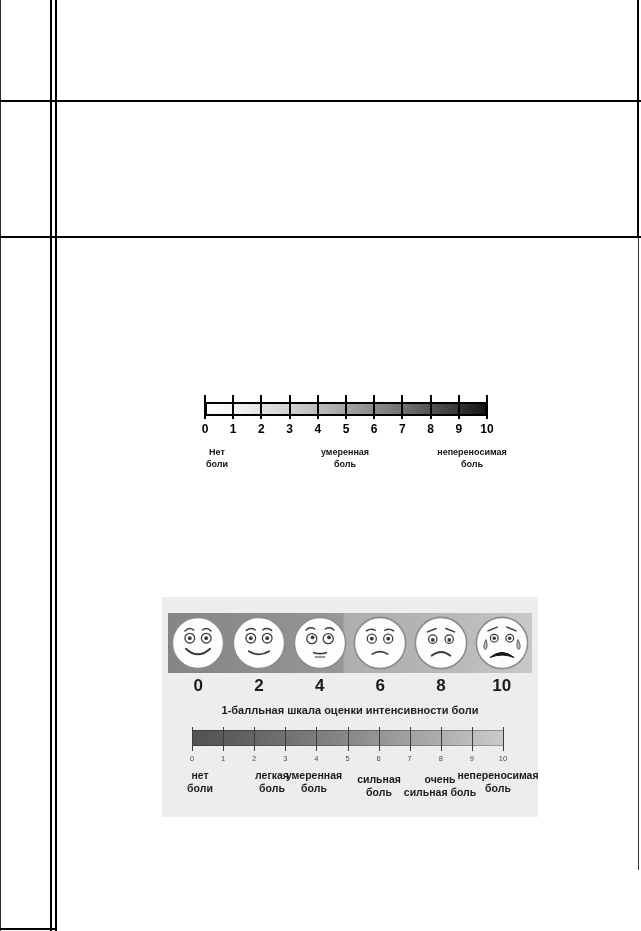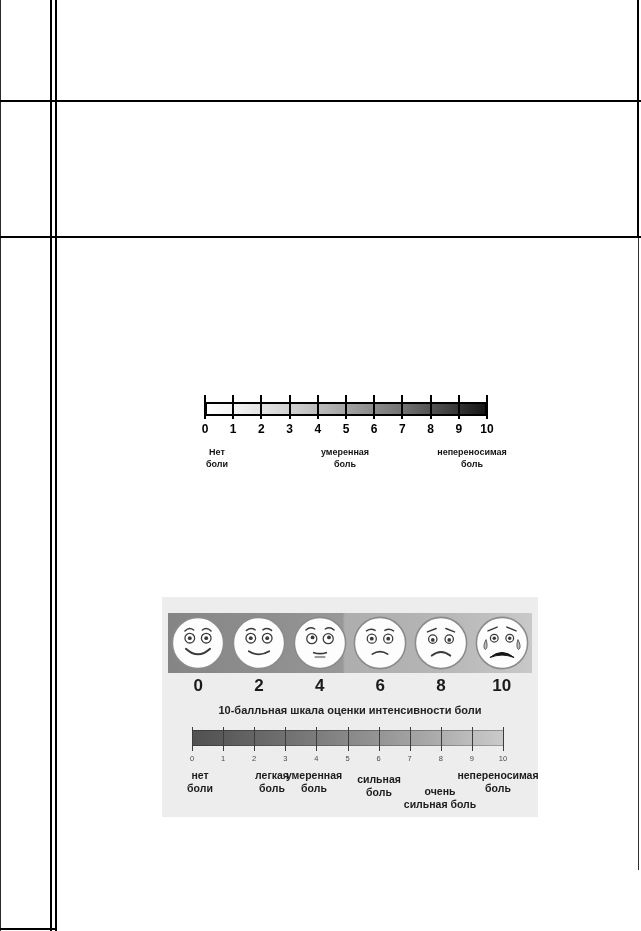--- a/index.html
+++ b/index.html
@@ -170,21 +170,21 @@
      </div>
       </div>
     <div class="fnrow" id="faces-nums">
         <div class="fncell">0</div>
         <div class="fncell">2</div>
         <div class="fncell">4</div>
         <div class="fncell">6</div>
         <div class="fncell">8</div>
         <div class="fncell">10</div>
       </div>
-    <div class="ftitle">10-балльная шкала оценки интенсивности боли</div>
+    <div class="ftitle">1-балльная шкала оценки интенсивности боли</div>
     <div class="lwrap">
       <div class="lbar"></div>
       <div id="lbar-ticks">
           <div class="ltick" style="left:0px"></div>
           <div class="ltick" style="left:31.1px"></div>
           <div class="ltick" style="left:62.2px"></div>
           <div class="ltick" style="left:93.30000000000001px"></div>
           <div class="ltick" style="left:124.4px"></div>
           <div class="ltick" style="left:155.5px"></div>
           <div class="ltick" style="left:186.60000000000002px"></div>
@@ -205,18 +205,18 @@
           <span class="lnum" style="left:248.8px">8</span>
           <span class="lnum" style="left:279.90000000000003px">9</span>
           <span class="lnum" style="left:311px">10</span>
         </div>
     </div>
     <div class="flabels" id="lower-labels">
         <div class="flab" style="left:38px;top:0px">нет<br>боли</div>
         <div class="flab" style="left:110px;top:0px">легкая<br>боль</div>
         <div class="flab" style="left:152px;top:0px">умеренная<br>боль</div>
         <div class="flab" style="left:217px;top:4px">сильная<br>боль</div>
-        <div class="flab" style="left:278px;top:16px">очень<br>сильная боль</div>
+        <div class="flab" style="left:278px;top:4px">очень<br>сильная боль</div>
         <div class="flab" style="left:336px;top:0px">непереносимая<br>боль</div>
       </div>
   </div>
 
 </div>
 
 </body></html>

